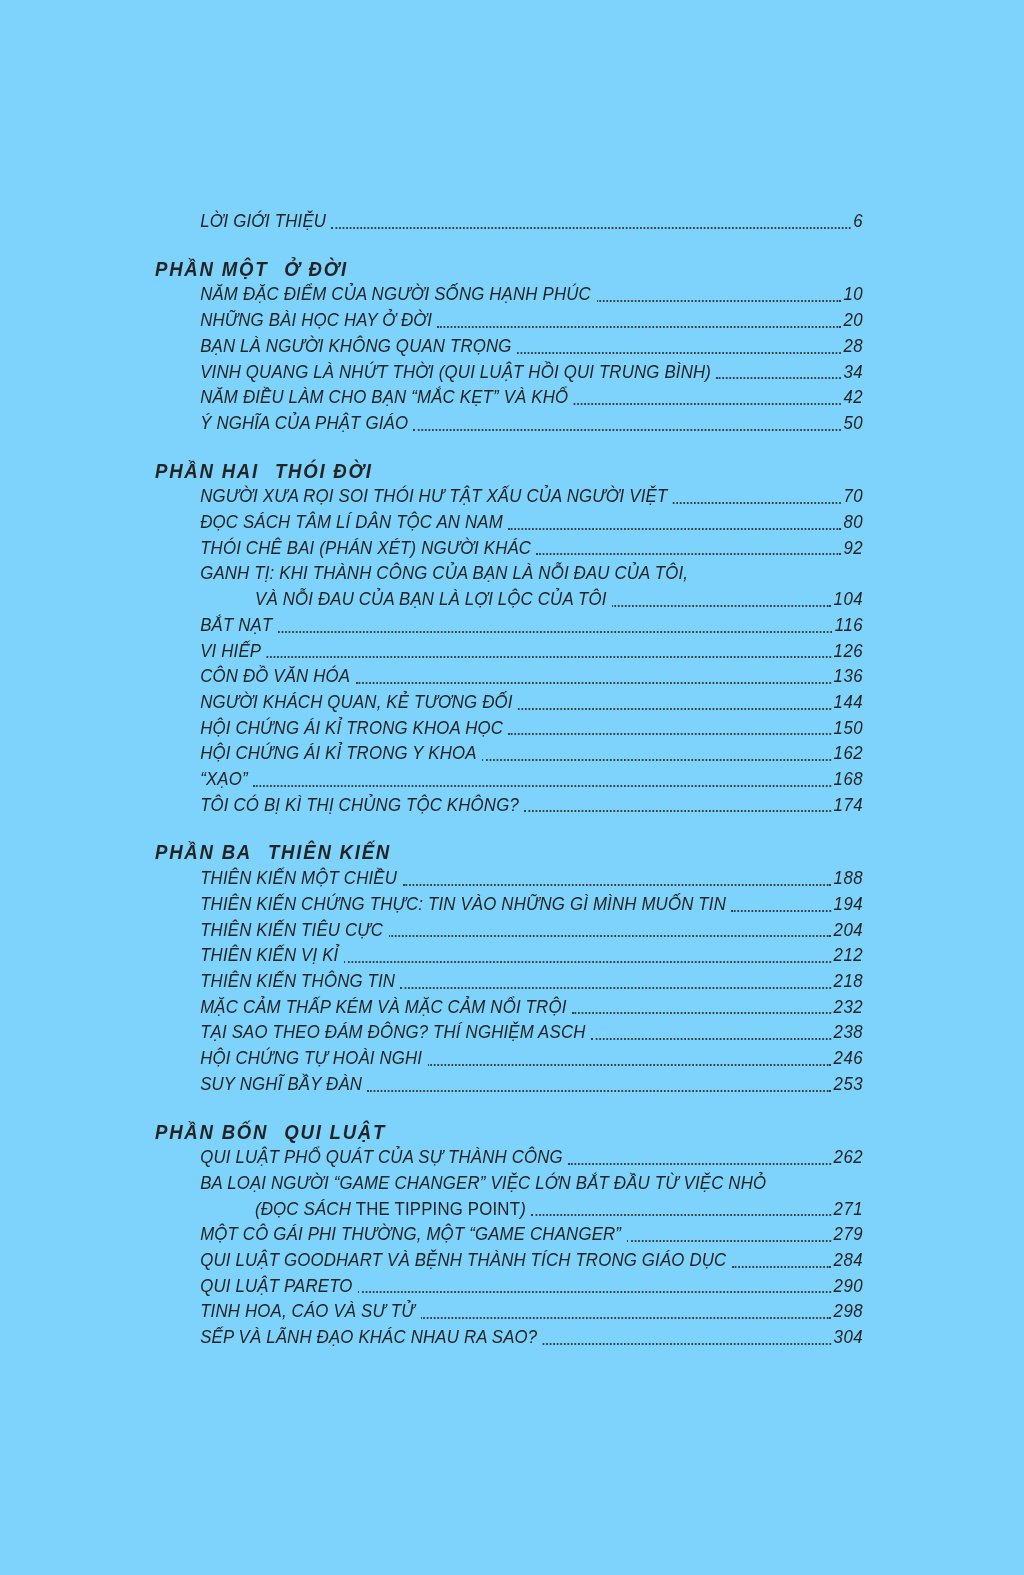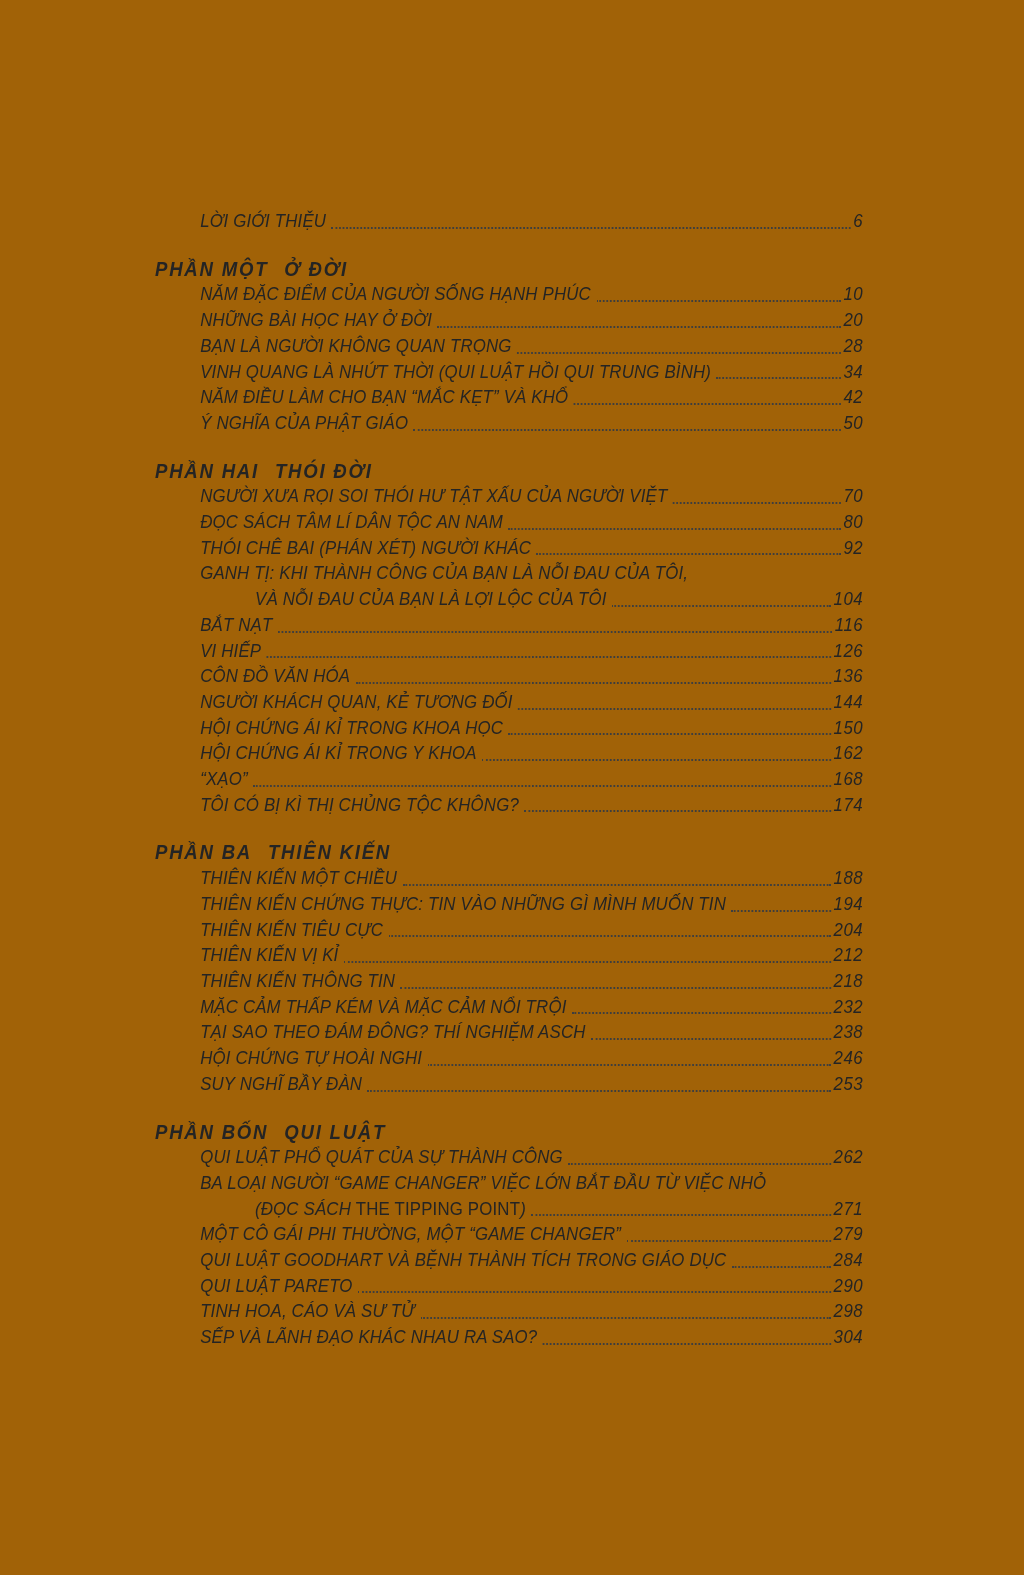--- a/index.html
+++ b/index.html
@@ -10,21 +10,21 @@
   body {
     width: 1024px;
     height: 1575px;
     overflow: hidden;
     font-family: "Liberation Sans", sans-serif;
   }
   .doc {
     position: relative;
     width: 1024px;
     height: 1575px;
-    background: #a16207;
+    background: #7dd3fc;
   }
   
   .toc {
     position: absolute;
     top: 208px;
     left: 155px;
     width: 800px;
     transform: scaleX(0.885);
     transform-origin: top left;
     color: #242424;

